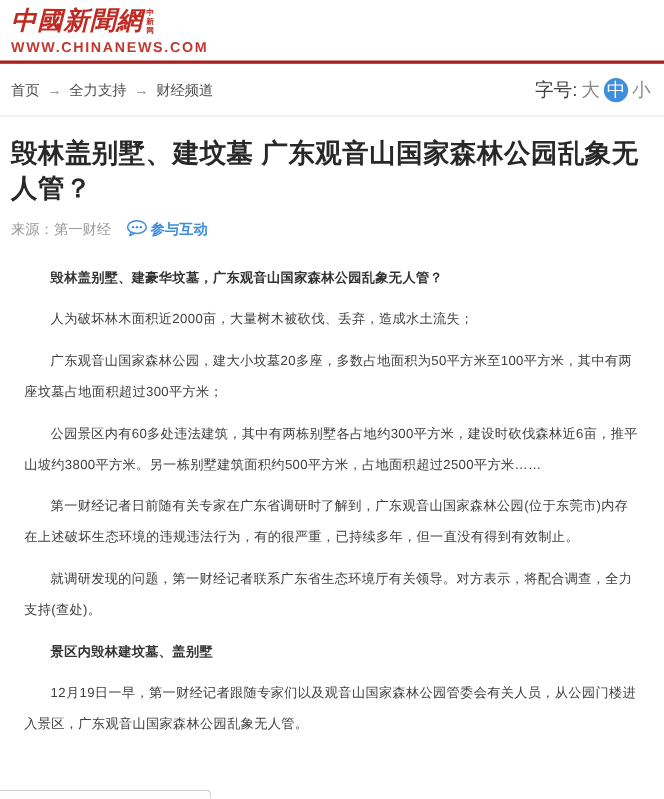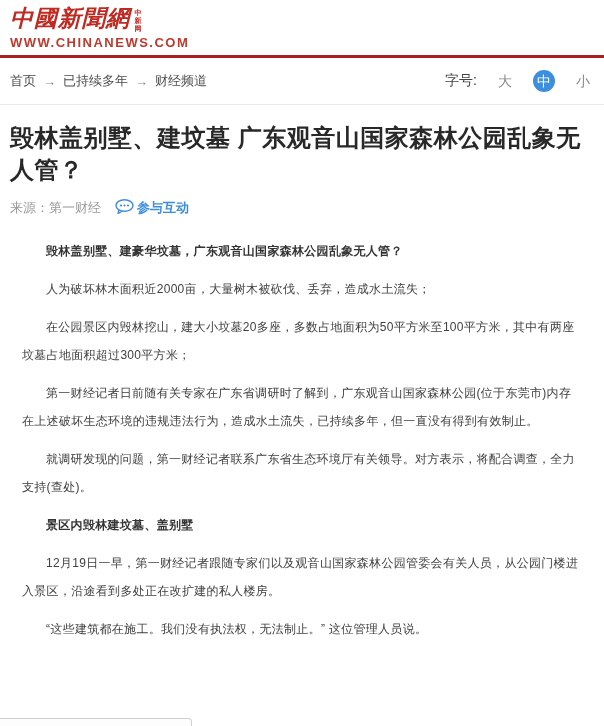--- a/index.html
+++ b/index.html
@@ -5,21 +5,21 @@
   * { margin: 0; padding: 0; box-sizing: border-box; }
   html, body {
     width: 604px; height: 726px; overflow: hidden;
     background: #ffffff;
     font-family: "Liberation Sans", "DejaVu Sans", sans-serif;
   }
   .page { position: relative; width: 604px; height: 726px; background: #fff; }
 
   
   .site-header { padding: 7px 10px 5px 10px; }
-  .logo-row { display: flex; align-items: flex-start; gap: 3px; text-align: center; }
+  .logo-row { display: flex; align-items: flex-start; gap: 3px; }
   .logo-main {
     font-family: "Liberation Serif", "DejaVu Serif", serif;
     font-weight: bold; font-style: italic;
     font-size: 23px; line-height: 24px; color: #bf2a22;
     letter-spacing: 1px;
   }
   .logo-seal {
     font-size: 7px; line-height: 8px; color: #bf2a22;
     width: 10px; font-weight: bold; margin-top: 2px;
     word-break: break-all;
@@ -32,21 +32,21 @@
 
   
   .nav-row {
     display: flex; justify-content: space-between; align-items: center;
     padding: 12px 10px 12px 10px;
     border-bottom: 1px solid #e9e9e9;
   }
   .breadcrumb { font-size: 13px; color: #4d4d4d; display: flex; gap: 7px; align-items: center; }
   .breadcrumb .crumb { cursor: pointer; }
   .breadcrumb .sep { color: #8a8a8a; }
-  .fontsize-ctl { display: flex; align-items: center; gap: 17px; font-size: 14px; }
+  .fontsize-ctl { display: flex; align-items: center; gap: 1px; font-size: 17px; }
   .fontsize-label { color: #404040; }
   .fs-opt {
     color: #8a8a8a; cursor: pointer;
     width: 22px; height: 22px; line-height: 22px; text-align: center;
     border-radius: 50%;
   }
   .fs-opt.active { background: #3d8edc; color: #ffffff; }
 
   
   .article-title {
@@ -94,21 +94,21 @@
       <span class="logo-seal">中新网</span>
     </div>
     <div class="logo-url">WWW.CHINANEWS.COM</div>
   </div>
   <div class="red-rule"></div>
 
   <div class="nav-row">
     <div class="breadcrumb">
       <span class="crumb">首页</span>
       <span class="sep">→</span>
-      <span class="crumb">已持续多年</span>
+      <span class="crumb">全力支持</span>
       <span class="sep">→</span>
       <span class="crumb">财经频道</span>
     </div>
     <div class="fontsize-ctl">
       <span class="fontsize-label">字号:</span>
       <span class="fs-opt">大</span>
       <span class="fs-opt active">中</span>
       <span class="fs-opt">小</span>
     </div>
   </div>
@@ -126,23 +126,23 @@
           <circle cx="13" cy="6.5" r="1.1" fill="#3d8edc"></circle>
         </svg>
       </span>
       <span>参与互动</span>
     </span>
   </div>
 
   <div class="article-body">
       <p class="bold">毁林盖别墅、建豪华坟墓，广东观音山国家森林公园乱象无人管？</p>
       <p>人为破坏林木面积近2000亩，大量树木被砍伐、丢弃，造成水土流失；</p>
-      <p>在公园景区内毁林挖山，建大小坟墓20多座，多数占地面积为50平方米至100平方米，其中有两座坟墓占地面积超过300平方米；</p>
-      <p>第一财经记者日前随有关专家在广东省调研时了解到，广东观音山国家森林公园(位于东莞市)内存在上述破坏生态环境的违规违法行为，造成水土流失，已持续多年，但一直没有得到有效制止。</p>
+      <p>广东观音山国家森林公园，建大小坟墓20多座，多数占地面积为50平方米至100平方米，其中有两座坟墓占地面积超过300平方米；</p>
+      <p>公园景区内有60多处违法建筑，其中有两栋别墅各占地约300平方米，建设时砍伐森林近6亩，推平山坡约3800平方米。另一栋别墅建筑面积约500平方米，占地面积超过2500平方米……</p>
+      <p>第一财经记者日前随有关专家在广东省调研时了解到，广东观音山国家森林公园(位于东莞市)内存在上述破坏生态环境的违规违法行为，有的很严重，已持续多年，但一直没有得到有效制止。</p>
       <p>就调研发现的问题，第一财经记者联系广东省生态环境厅有关领导。对方表示，将配合调查，全力支持(查处)。</p>
       <p class="bold">景区内毁林建坟墓、盖别墅</p>
-      <p>12月19日一早，第一财经记者跟随专家们以及观音山国家森林公园管委会有关人员，从公园门楼进入景区，沿途看到多处正在改扩建的私人楼房。</p>
-      <p>“这些建筑都在施工。我们没有执法权，无法制止。” 这位管理人员说。</p>
+      <p>12月19日一早，第一财经记者跟随专家们以及观音山国家森林公园管委会有关人员，从公园门楼进入景区，广东观音山国家森林公园乱象无人管。</p>
     </div>
 
   <div class="link-preview"></div>
 
 </div>
 
 </body></html>

